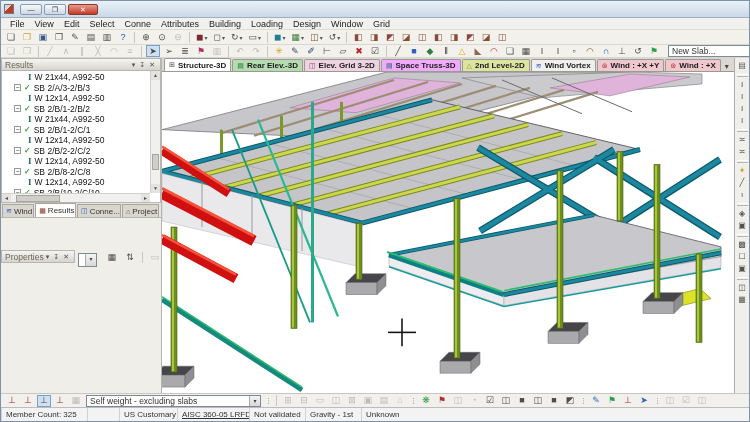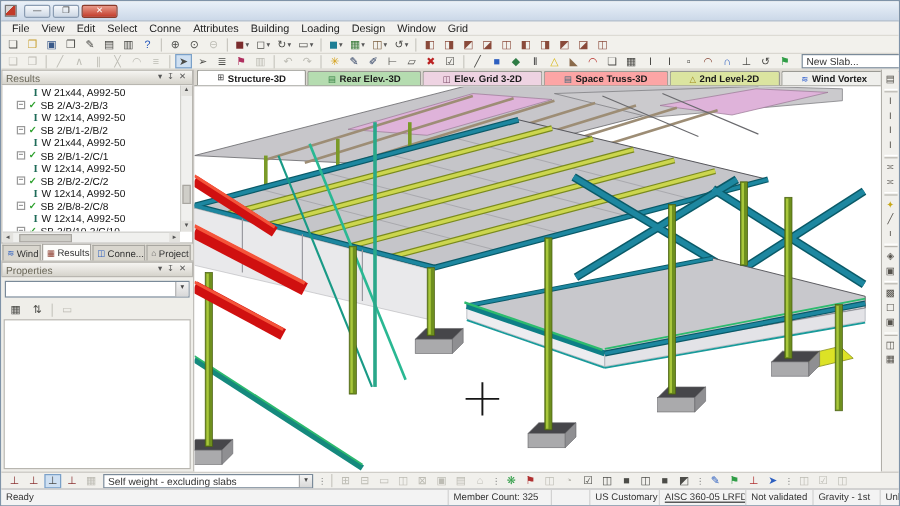--- a/index.html
+++ b/index.html
@@ -67,26 +67,26 @@
     border-bottom:1px solid #b8b6b0;padding:0 1px;}
   .ptab{height:13px;display:flex;align-items:center;padding:0 3px;font-size:8px;color:#333;
     border:1px solid #a8a6a0;border-bottom:none;background:#d9d6ce;margin-right:1px;white-space:nowrap;overflow:hidden;}
   .ptab.active{background:#fdfdfb;height:14px;}
   .ptab .picon{font-size:7px;margin-right:2px;}
   .props-combo{margin:3px;height:14px;}
   .props-combo .combo-box{width:100%;height:14px;}
   .props-toolbar{display:flex;align-items:center;height:15px;padding:0 3px;}
   .props-toolbar .tb-btn{min-width:16px;}
   .props-body{flex:1;background:#fff;border:1px solid #b8b6b0;margin:0 2px 2px 2px;}
-  .properties-panel{flex:1;display:flex;flex-direction:column;min-height:0;}
+  .properties-panel{flex:1;display:flex;flex-direction:row;min-height:0;margin-top:32px;}
   
   .canvas-col{flex:1;display:flex;flex-direction:column;min-width:0;}
   .view-tabs{height:14px;flex:0 0 14px;background:#dbd8d1;border-bottom:1px solid #9a9a94;
     display:flex;align-items:flex-end;padding-left:2px;}
-  .vtab{height:12px;display:flex;align-items:center;padding:0 16px;margin-right:1px;font-size:8px;
+  .vtab{height:12px;display:flex;align-items:center;padding:0 4px;margin-right:1px;font-size:8px;
     font-weight:bold;color:#1a1a1a;border:1px solid #9a9a94;border-bottom:none;border-radius:2px 2px 0 0;
     white-space:nowrap;}
   .vtab.active{height:13px;background:#fff !important;}
   .vtab .vicon{font-size:7px;margin-right:3px;font-weight:normal;}
   .vt-controls{margin-left:auto;display:flex;align-items:center;padding-right:3px;}
   .vt-btn{font-size:8px;color:#444;padding:0 3px;}
   .canvas{flex:1;background:#fff;position:relative;overflow:hidden;}
   .canvas svg{position:absolute;inset:0;width:100%;height:100%;}
   
   .right-toolbar{width:15px;flex:0 0 15px;background:#f0efeb;border-left:1px solid #b0aea8;
@@ -506,21 +506,21 @@
             <span class="vlabel">Structure-3D</span>
           </div>
           <div class="vtab" style="background: rgb(181, 220, 176);">
             <span class="vicon" style="color: rgb(47, 125, 63);">▤</span>
             <span class="vlabel">Rear Elev.-3D</span>
           </div>
           <div class="vtab" style="background: rgb(238, 211, 226);">
             <span class="vicon" style="color: rgb(122, 74, 102);">◫</span>
             <span class="vlabel">Elev. Grid 3-2D</span>
           </div>
-          <div class="vtab" style="background: #fca5a5;">
+          <div class="vtab" style="background: #f0abfc;">
             <span class="vicon" style="color: rgb(51, 102, 122);">▤</span>
             <span class="vlabel">Space Truss-3D</span>
           </div>
           <div class="vtab" style="background: rgb(219, 228, 160);">
             <span class="vicon" style="color: rgb(160, 138, 26);">△</span>
             <span class="vlabel">2nd Level-2D</span>
           </div>
           <div class="vtab" style="background: rgb(239, 239, 236);">
             <span class="vicon" style="color: rgb(34, 85, 204);">≋</span>
             <span class="vlabel">Wind Vortex</span>
@@ -843,21 +843,20 @@
         <span class="tb-btn dis">
           <span class="glyph">☑</span>
         </span>
         <span class="tb-btn dis">
           <span class="glyph">◫</span>
         </span>
       </span>
   </div>
 
   <div class="statusbar">
-    <div class="sb-field sb-ready">Ready</div>
     <div class="sb-field sb-member">Member Count: 325</div>
     <div class="sb-field sb-spacer"></div>
     <div class="sb-field sb-units">US Customary</div>
     <div class="sb-field sb-code">AISC 360-05 LRFD</div>
     <div class="sb-field sb-valid">Not validated</div>
     <div class="sb-field sb-comb">Gravity - 1st</div>
     <div class="sb-field sb-state">Unknown</div>
   </div>
 </div>
 

